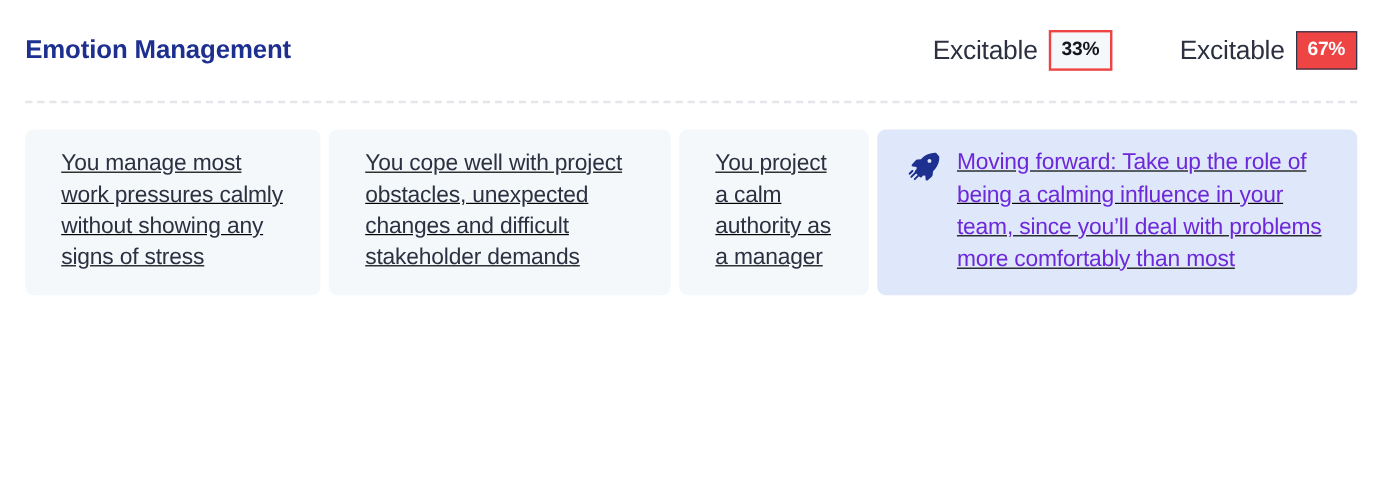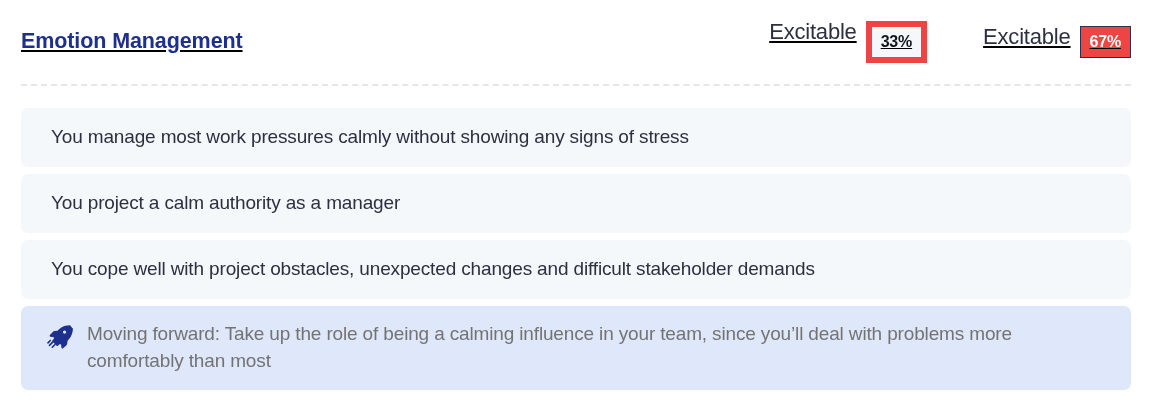--- a/index.html
+++ b/index.html
@@ -21,41 +21,41 @@
     overflow: hidden;
   }
 
   
   .header {
     display: flex;
     align-items: center;
     justify-content: space-between;
     padding: 0 21px 0 21px;
     height: 84px;
-    text-decoration: underline;
   }
 
   .section-title {
     font-size: 21.5px;
     font-weight: 700;
     color: #1d2f8f;
     letter-spacing: -0.1px;
     line-height: 1;
     white-space: nowrap;
   }
 
   .scores {
     display: flex;
     align-items: center;
     gap: 56px;
     padding-right: 0px;
   }
 
   .score {
     display: flex;
+    align-items: center;
     gap: 9px;
   }
 
   .score-label {
     font-size: 22px;
     font-weight: 400;
     color: #2c3040;
     letter-spacing: -0.2px;
     line-height: 1;
     white-space: nowrap;
@@ -67,21 +67,21 @@
     line-height: 1;
     padding: 7px 9px 7px 9px;
     min-width: 50px;
     text-align: center;
     letter-spacing: -0.2px;
   }
 
   .score-badge.light {
     background: #f5f8fa;
     color: #14161f;
-    border: 6px solid #ef4444;
+    border: 2px solid #ef4444;
   }
 
   .score-badge.dark {
     background: #ef4444;
     color: #ffffff;
     border: 1px solid #2e3247;
   }
 
   
   .divider {
@@ -93,22 +93,23 @@
     border-top: 2px dashed #e4e6e9;
   }
 
   
   .rows {
     position: absolute;
     top: 108px;
     left: 21px;
     right: 21px;
     display: flex;
-    flex-direction: column;
+    flex-direction: row;
     gap: 7px;
+    text-decoration: underline;
   }
 
   .row {
     background: #f4f8fb;
     border-radius: 7px;
     padding: 16px 22px 17px 30px;
     display: flex;
     align-items: flex-start;
     gap: 14px;
     min-height: 57px;
@@ -121,21 +122,21 @@
     font-weight: 400;
     letter-spacing: -0.15px;
   }
 
   .row.highlight {
     background: #dfe8fa;
     padding: 14px 22px 16px 26px;
   }
 
   .row.highlight .row-text {
-    color: #737373;
+    color: #6d28d9;
     line-height: 27px;
   }
 
   .rocket-icon {
     flex: 0 0 auto;
     width: 26px;
     height: 26px;
     display: block;
     margin-top: 3px;
   }
@@ -165,25 +166,25 @@
 
   <div class="divider"></div>
 
   <div class="rows">
 
     <div class="row">
       <span class="row-text">You manage most work pressures calmly without showing any signs of stress</span>
     </div>
 
     <div class="row">
-      <span class="row-text">You project a calm authority as a manager</span>
+      <span class="row-text">You cope well with project obstacles, unexpected changes and difficult stakeholder demands</span>
     </div>
 
     <div class="row">
-      <span class="row-text">You cope well with project obstacles, unexpected changes and difficult stakeholder demands</span>
+      <span class="row-text">You project a calm authority as a manager</span>
     </div>
 
     <div class="row highlight">
       <svg class="rocket-icon" viewBox="0 0 32 32" aria-hidden="true">
         <g fill="#1d2f8f">
           <path d="M28.6 3.1c-0.2-0.2-0.5-0.3-0.8-0.3c-3.6 0.1-7.1 1-10.1 2.7c-1.8 1-3.4 2.3-4.7 3.9l-3.6 0.4c-0.9 0.1-1.7 0.5-2.3 1.2l-3.5 3.9c-0.3 0.4-0.4 0.9-0.2 1.3c0.2 0.4 0.6 0.7 1.1 0.8l4 0.4c-0.2 0.7-0.2 1.4 0 2.1l-1.7 1.7c-0.4 0.4-0.4 1.1 0 1.6l5.1 5.1c0.4 0.4 1.1 0.4 1.6 0l1.7-1.7c0.7 0.2 1.4 0.2 2.1 0l0.4 4c0.1 0.5 0.3 0.9 0.8 1.1c0.4 0.2 0.9 0.1 1.3-0.2l3.9-3.5c0.7-0.6 1.1-1.4 1.2-2.3l0.4-3.6c1.6-1.3 2.9-2.9 3.9-4.7c1.7-3 2.6-6.5 2.7-10.1C28.9 3.6 28.8 3.3 28.6 3.1z M21.6 13.2c-1.1 0-2-0.9-2-2s0.9-2 2-2s2 0.9 2 2S22.7 13.2 21.6 13.2z"></path>
           <path d="M6.6 22.6L2.3 26.9c-0.4 0.4-0.4 1 0 1.4c0.4 0.4 1 0.4 1.4 0l4.3-4.3c0.4-0.4 0.4-1 0-1.4C7.6 22.2 7 22.2 6.6 22.6z"></path>
           <path d="M9.2 25.8l-3.4 3.4c-0.4 0.4-0.4 1 0 1.4c0.4 0.4 1 0.4 1.4 0l3.4-3.4c0.4-0.4 0.4-1 0-1.4C10.2 25.4 9.6 25.4 9.2 25.8z"></path>
           <path d="M3.4 20.8l-2.9 2.9c-0.4 0.4-0.4 1 0 1.4c0.4 0.4 1 0.4 1.4 0l2.9-2.9c0.4-0.4 0.4-1 0-1.4C4.4 20.4 3.8 20.4 3.4 20.8z"></path>
         </g>

